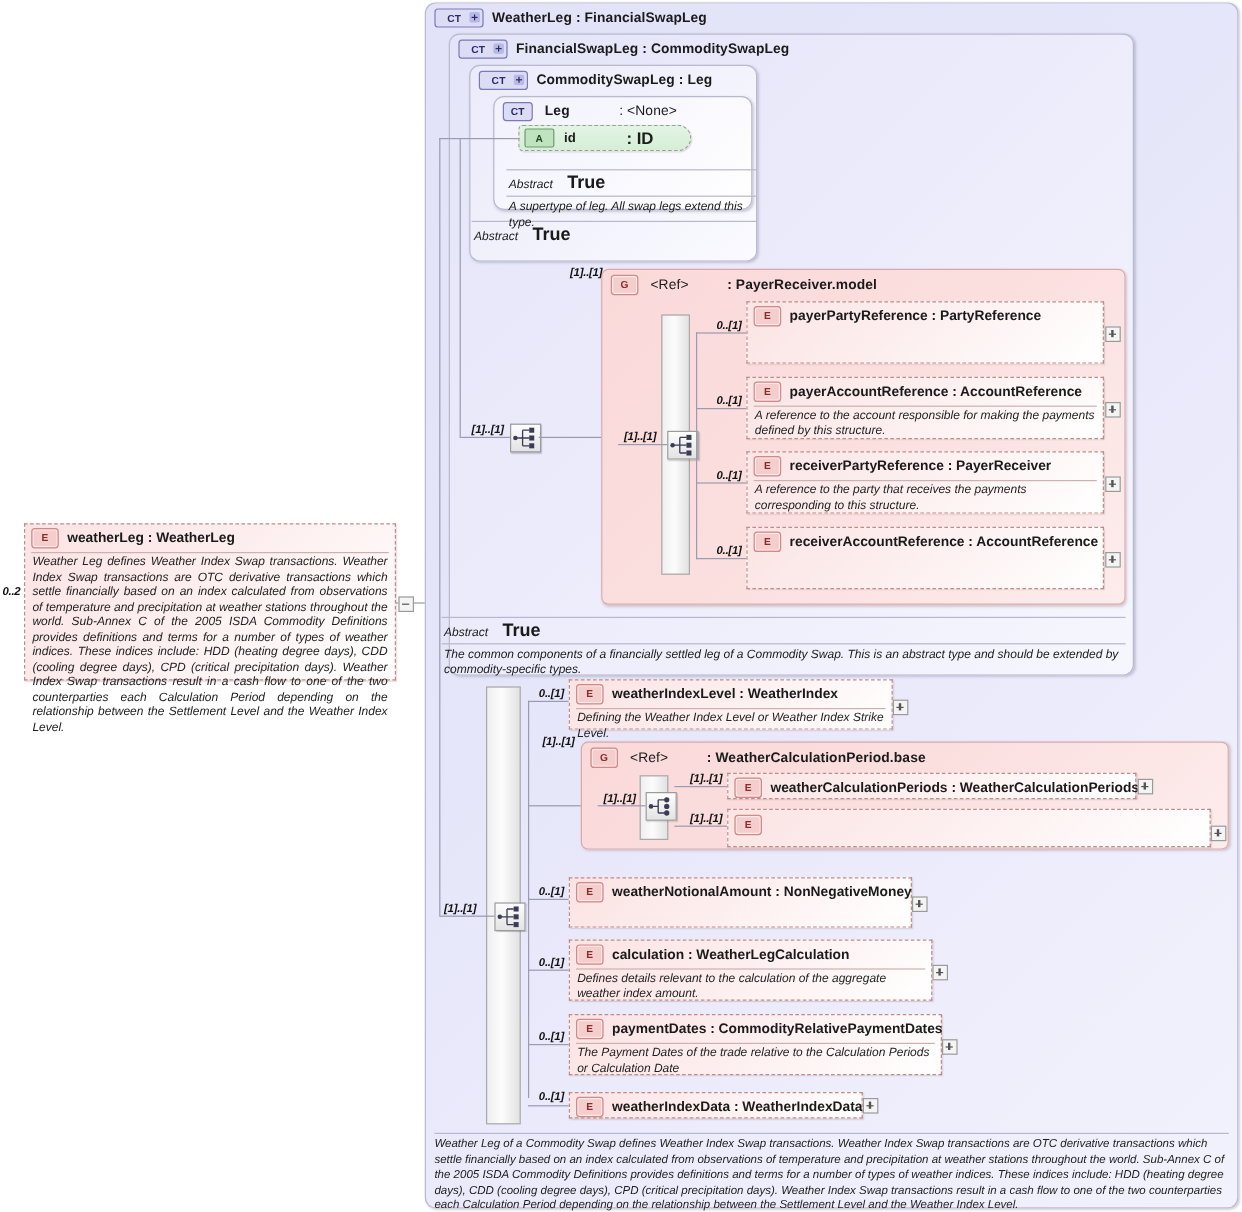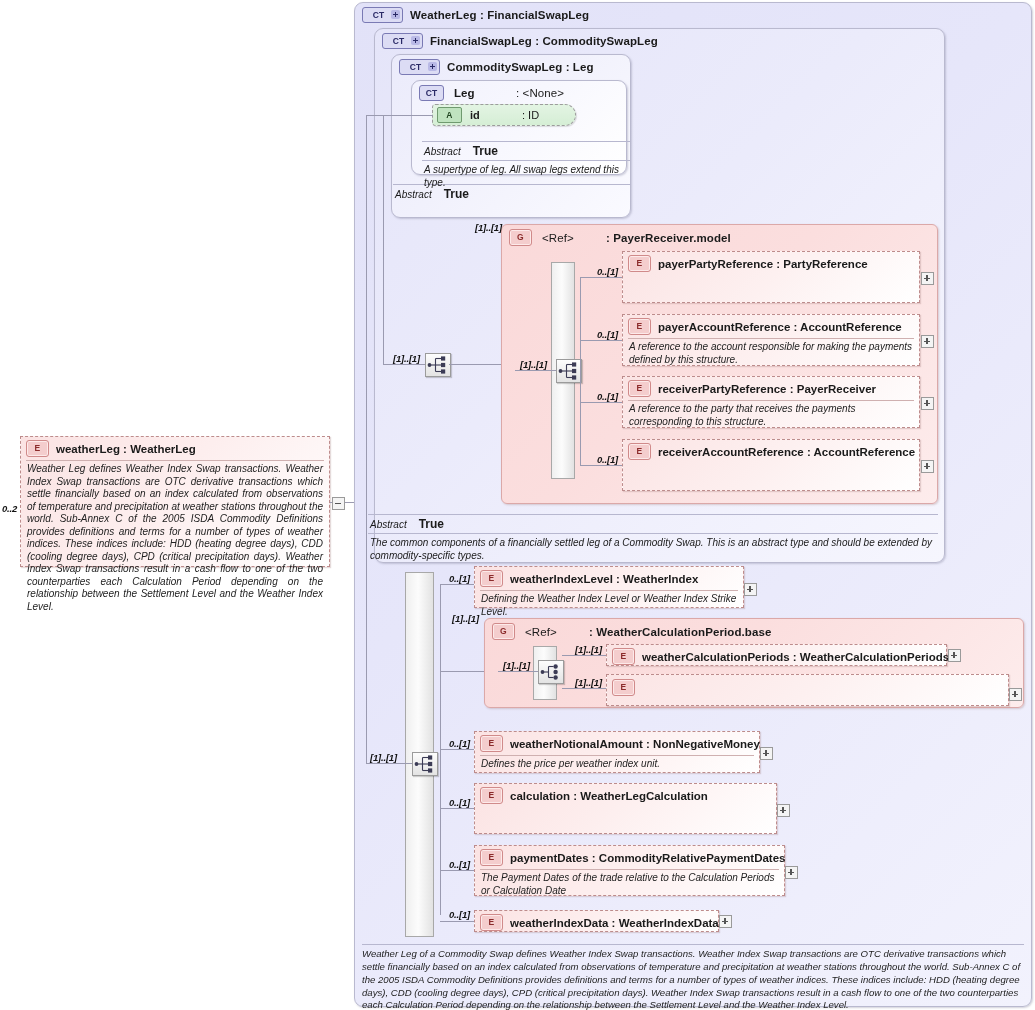--- a/index.html
+++ b/index.html
@@ -55,21 +55,21 @@
   .attr-pill{
     display:flex;align-items:center;gap:8px;
     border:1px dashed #9c9c9c;
     background:linear-gradient(#e3f4e3,#d5eed5);
     border-radius:4px 12px 12px 4px;
     padding:2px 10px 2px 4px;
     position:relative;
     box-shadow:1px 1px 1px rgba(0,0,0,.12);
   }
   .attr-pill .nm{font-weight:bold;font-size:11px;}
-  .attr-pill .ty{font-size:11px;}
+  .attr-pill .ty{font-size:14px;font-weight:bold;}
 
   
   .ebox{
     border:1px dashed #bd8c8c;
     background:linear-gradient(135deg,#fbe3e3 0%,#fdeeee 45%,#ffffff 100%);
     box-shadow:1px 1px 1px rgba(150,110,110,.25);
   }
   .ebox.plain{background:linear-gradient(135deg,#fbe4e4 0%,#fdf0f0 50%,#ffffff 100%);}
   .ebox .ehdr{display:flex;align-items:center;gap:7px;padding:3px 6px 3px 5px;}
   .ebox .ehdr .t{font-weight:bold;font-size:11.5px;white-space:nowrap;}
@@ -88,21 +88,21 @@
   }
 
   
   .annot{margin:0 7px;}
   .annot .row{
     border-top:1px solid #b7b7cf;
     display:flex;gap:12px;align-items:baseline;
     padding:2px 2px 2px 2px;
   }
   .annot .row .k{font-style:italic;font-size:10px;}
-  .annot .row .v{font-weight:bold;font-size:12px;}
+  .annot .row .v{font-weight:bold;font-size:15px;}
   .annot .desc{
     border-top:1px solid #b7b7cf;
     font-style:italic;font-size:10px;line-height:1.3;
     padding:2px 2px 3px 2px;
   }
 
   
   .ln{position:absolute;background:#9a9ab0;}
   .lnh{height:1px;}
   .lnv{width:1px;}
@@ -209,21 +209,21 @@
   <div class="desc">A supertype of leg. All swap legs extend this type.</div>
 </div>
 
 <div class="abs ebox" style="left:20px;top:436px;width:310px;height:131px;">
   <div class="ehdr">
     <span class="ic ic-e">E</span>
     <span class="t">weatherLeg : WeatherLeg</span>
   </div>
   <div class="doc" style="text-align:justify;">Weather Leg defines Weather Index Swap transactions. Weather Index Swap transactions are OTC derivative transactions which settle financially based on an index calculated from observations of temperature and precipitation at weather stations throughout the world. Sub-Annex C of the 2005 ISDA Commodity Definitions provides definitions and terms for a number of types of weather indices. These indices include: HDD (heating degree days), CDD (cooling degree days), CPD (critical precipitation days). Weather Index Swap transactions result in a cash flow to one of the two counterparties each Calculation Period depending on the relationship between the Settlement Level and the Weather Index Level.</div>
 </div>
-<div class="card" style="left:2px;top:503px;">0..2</div>
+<div class="card" style="left:2px;top:488px;">0..2</div>
 
 <div class="ln lnh abs" style="left:330px;top:502px;width:24px;"></div>
 <div class="pm" style="left:332px;top:497px;"></div>
 
 <div class="ln lnv abs" style="left:366px;top:115px;height:648px;"></div>
 <div class="ln lnv abs" style="left:383px;top:115px;height:249px;"></div>
 <div class="ln lnh abs" style="left:366px;top:115px;width:45px;"></div>
 
 <div class="ln lnh abs" style="left:383px;top:364px;width:42px;"></div>
 <div class="seq" style="left:425px;top:353px;">
@@ -387,31 +387,31 @@
 </div>
 <div class="pm plus" style="left:1009px;top:688px;"></div>
 
 <div class="ln lnh abs" style="left:440px;top:749px;width:34px;"></div>
 <div class="card" style="left:449px;top:738px;">0..[1]</div>
 <div class="abs ebox" style="left:474px;top:731px;width:286px;height:42px;">
   <div class="ehdr">
     <span class="ic ic-e">E</span>
     <span class="t">weatherNotionalAmount : NonNegativeMoney</span>
   </div>
-  <div class="doc">Defines the price per weather index unit.</div>
 </div>
 <div class="pm plus" style="left:760px;top:747px;"></div>
 
 <div class="ln lnh abs" style="left:440px;top:808px;width:34px;"></div>
 <div class="card" style="left:449px;top:797px;">0..[1]</div>
 <div class="abs ebox" style="left:474px;top:783px;width:303px;height:51px;">
   <div class="ehdr">
     <span class="ic ic-e">E</span>
     <span class="t">calculation : WeatherLegCalculation</span>
   </div>
+  <div class="doc">Defines details relevant to the calculation of the aggregate weather index amount.</div>
 </div>
 <div class="pm plus" style="left:777px;top:804px;"></div>
 
 <div class="ln lnh abs" style="left:440px;top:870px;width:34px;"></div>
 <div class="card" style="left:449px;top:859px;">0..[1]</div>
 <div class="abs ebox" style="left:474px;top:845px;width:311px;height:51px;">
   <div class="ehdr">
     <span class="ic ic-e">E</span>
     <span class="t">paymentDates : CommodityRelativePaymentDates</span>
   </div>

